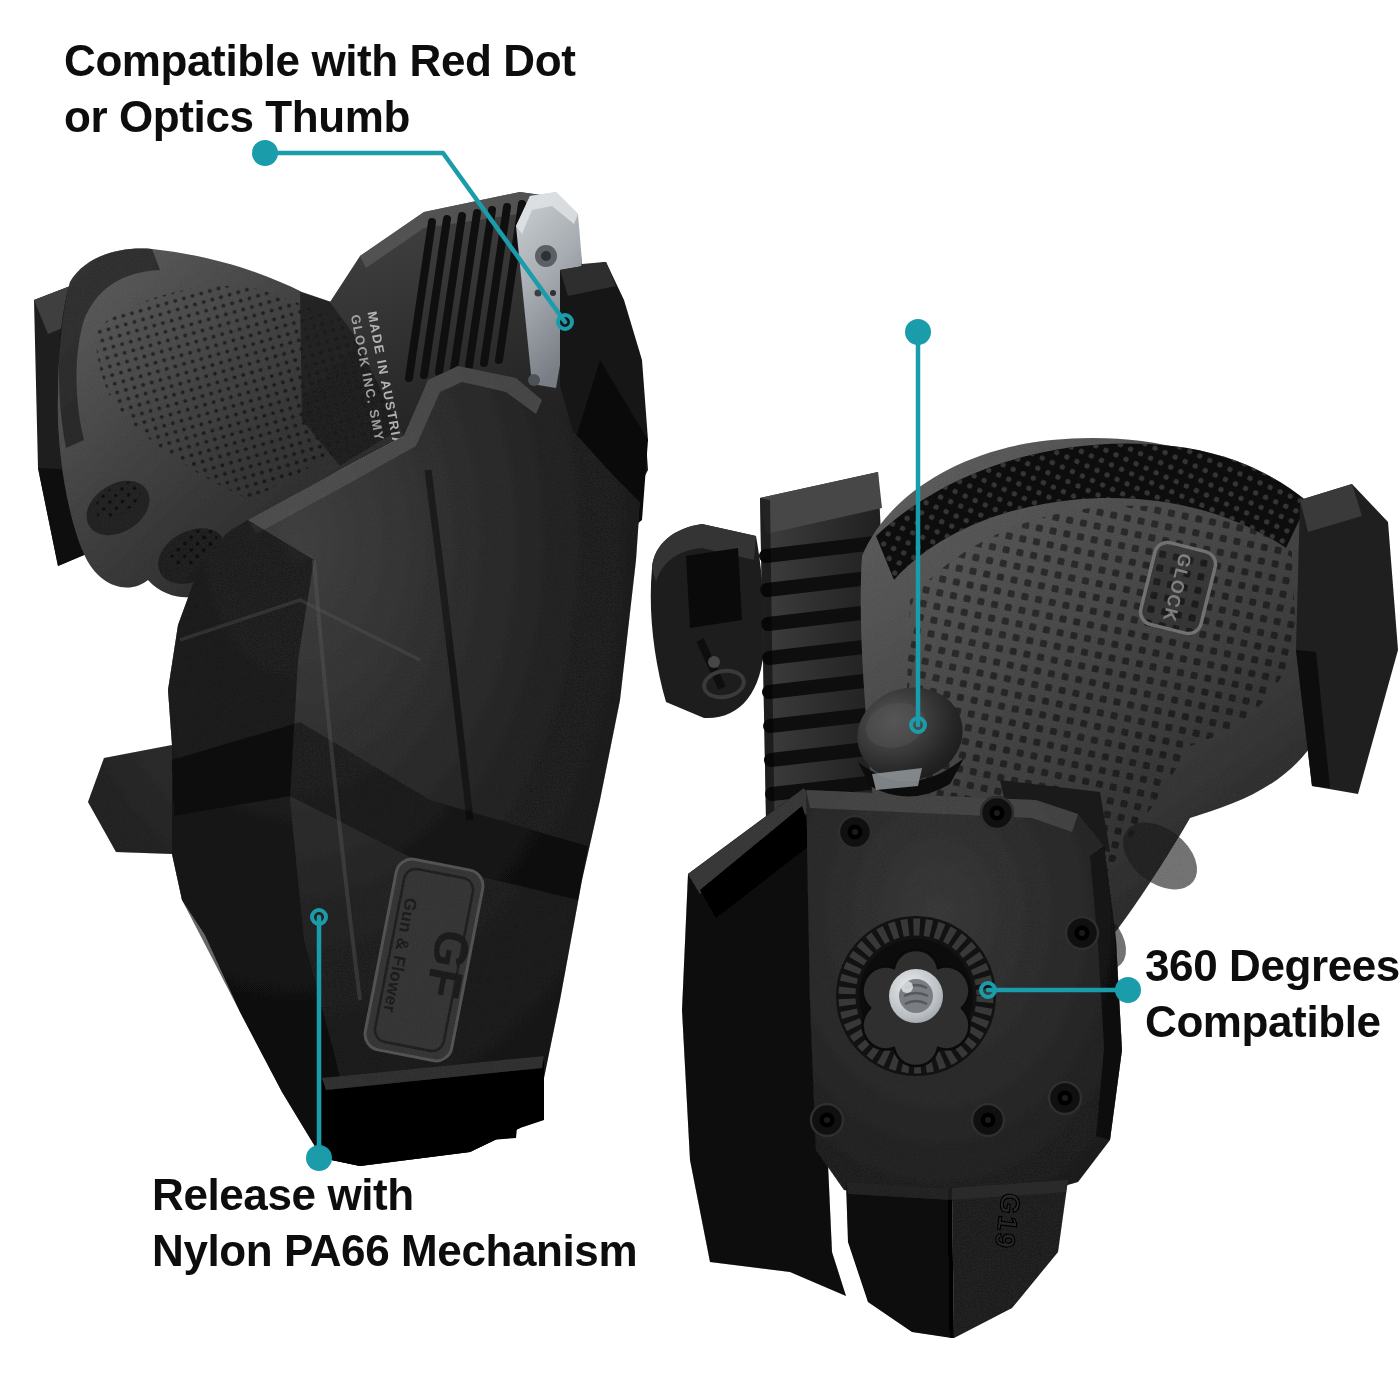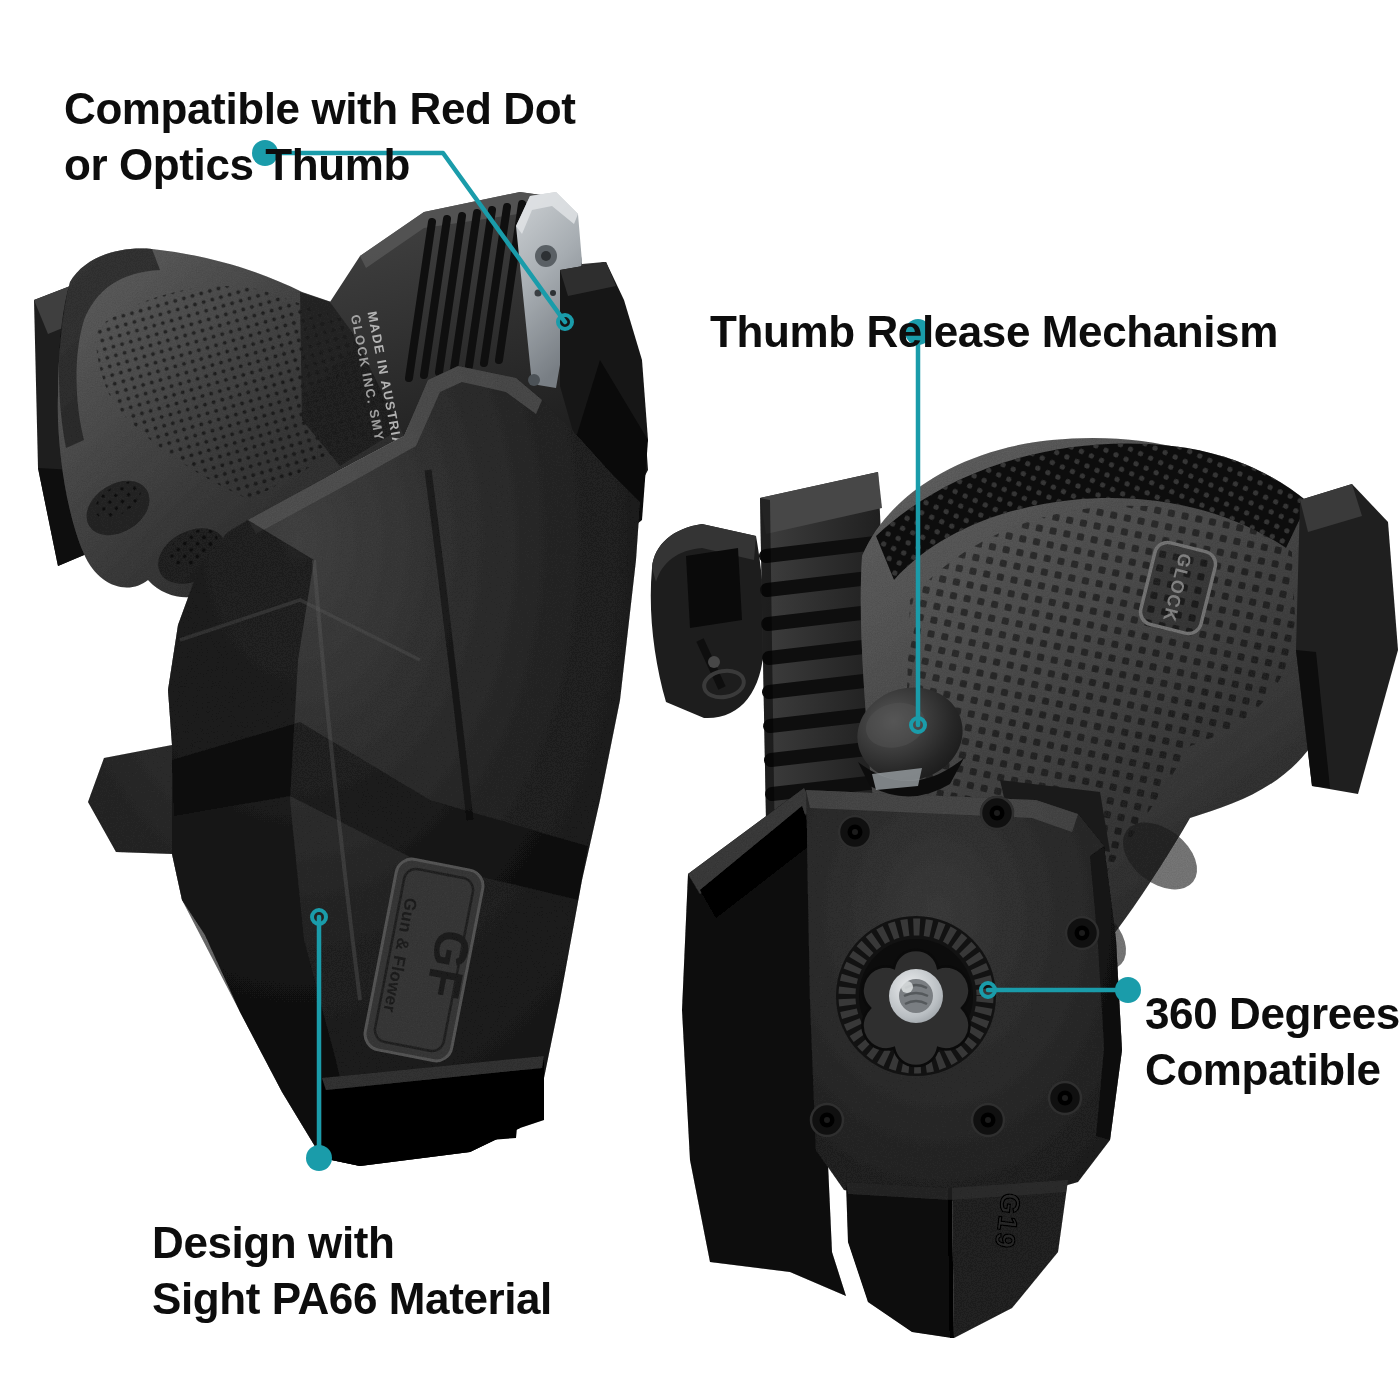--- a/index.html
+++ b/index.html
@@ -1,21 +1,21 @@
 <!DOCTYPE html>
 <html style="--accent: #1A9CAA; --label-color: #0D0D0D;"><head>
 <meta charset="utf-8">
 <style>
   :root{ --accent:#1A9CAA; --label-color:#0D0D0D; }
   html,body{margin:0;padding:0;background:#fff;}
   #stage{position:relative;width:1400px;height:1400px;background:#fff;overflow:hidden;
          font-family:"Liberation Sans",sans-serif;}
   #art{position:absolute;left:0;top:0;width:1400px;height:1400px;}
   .label{position:absolute;font-weight:700;font-size:44px;line-height:56px;
-         letter-spacing:-0.4px;color:var(--label-color);white-space:nowrap;margin-top:48px;}
+         letter-spacing:-0.4px;color:var(--label-color);white-space:nowrap;}
   .label span{display:block;}
   .accent-stroke{stroke:var(--accent);}
   .accent-fill{fill:var(--accent);}
   svg text{font-family:"Liberation Sans",sans-serif;}
 </style>
 </head>
 <body>
 
 <div id="stage">
 
@@ -336,27 +336,24 @@
     <circle class="accent-stroke" cx="319" cy="917" r="7" stroke-width="4"></circle>
     <circle class="accent-fill" cx="319" cy="1158" r="13" stroke="none"></circle>
   </g>
 </svg>
 
   <div class="label" style="left:64px;top:33px;">
     <span>Compatible with Red Dot</span>
     <span>or Optics Thumb</span>
   </div>
 
-  <div class="label" style="left:710px;top:256px;">
-    <span>Thumb Release Mechanism</span>
-  </div>
 
   <div class="label" style="left:1145px;top:938px;">
     <span>360 Degrees</span>
     <span>Compatible</span>
   </div>
 
   <div class="label" style="left:152px;top:1167px;">
-    <span>Design with</span>
-    <span>Sight PA66 Material</span>
+    <span>Release with</span>
+    <span>Nylon PA66 Mechanism</span>
   </div>
 
 </div>
 
 </body></html>

